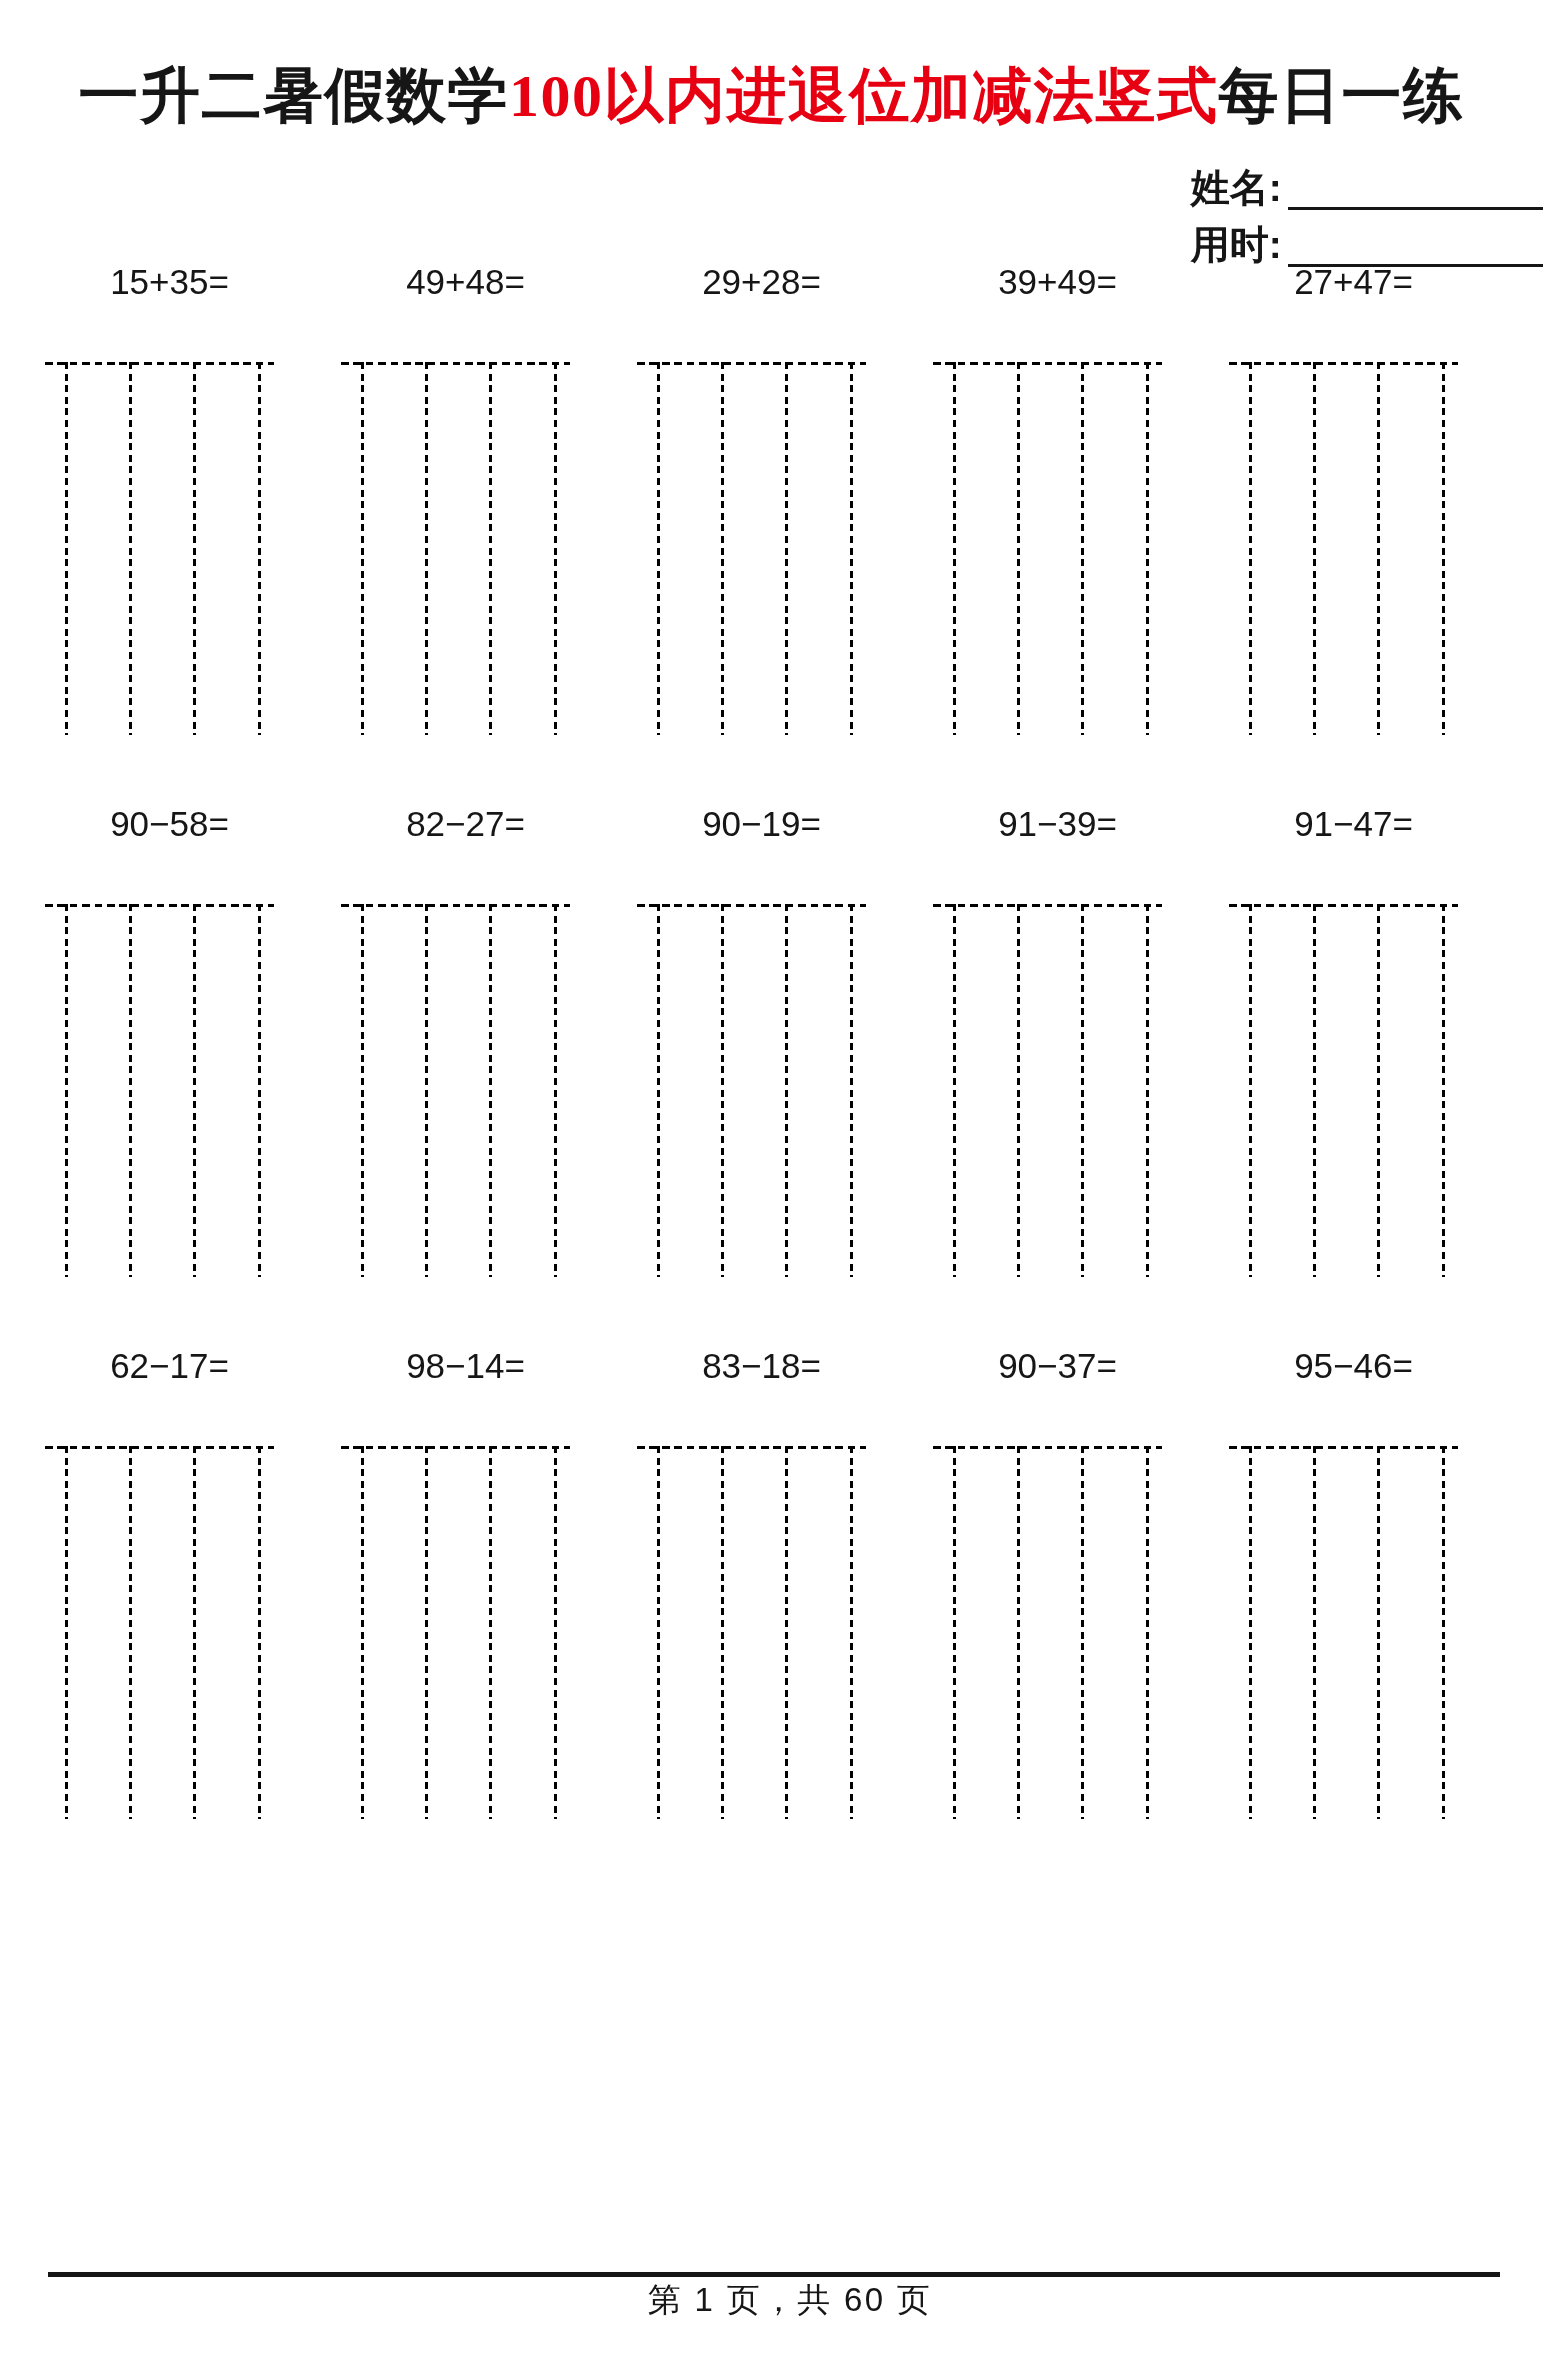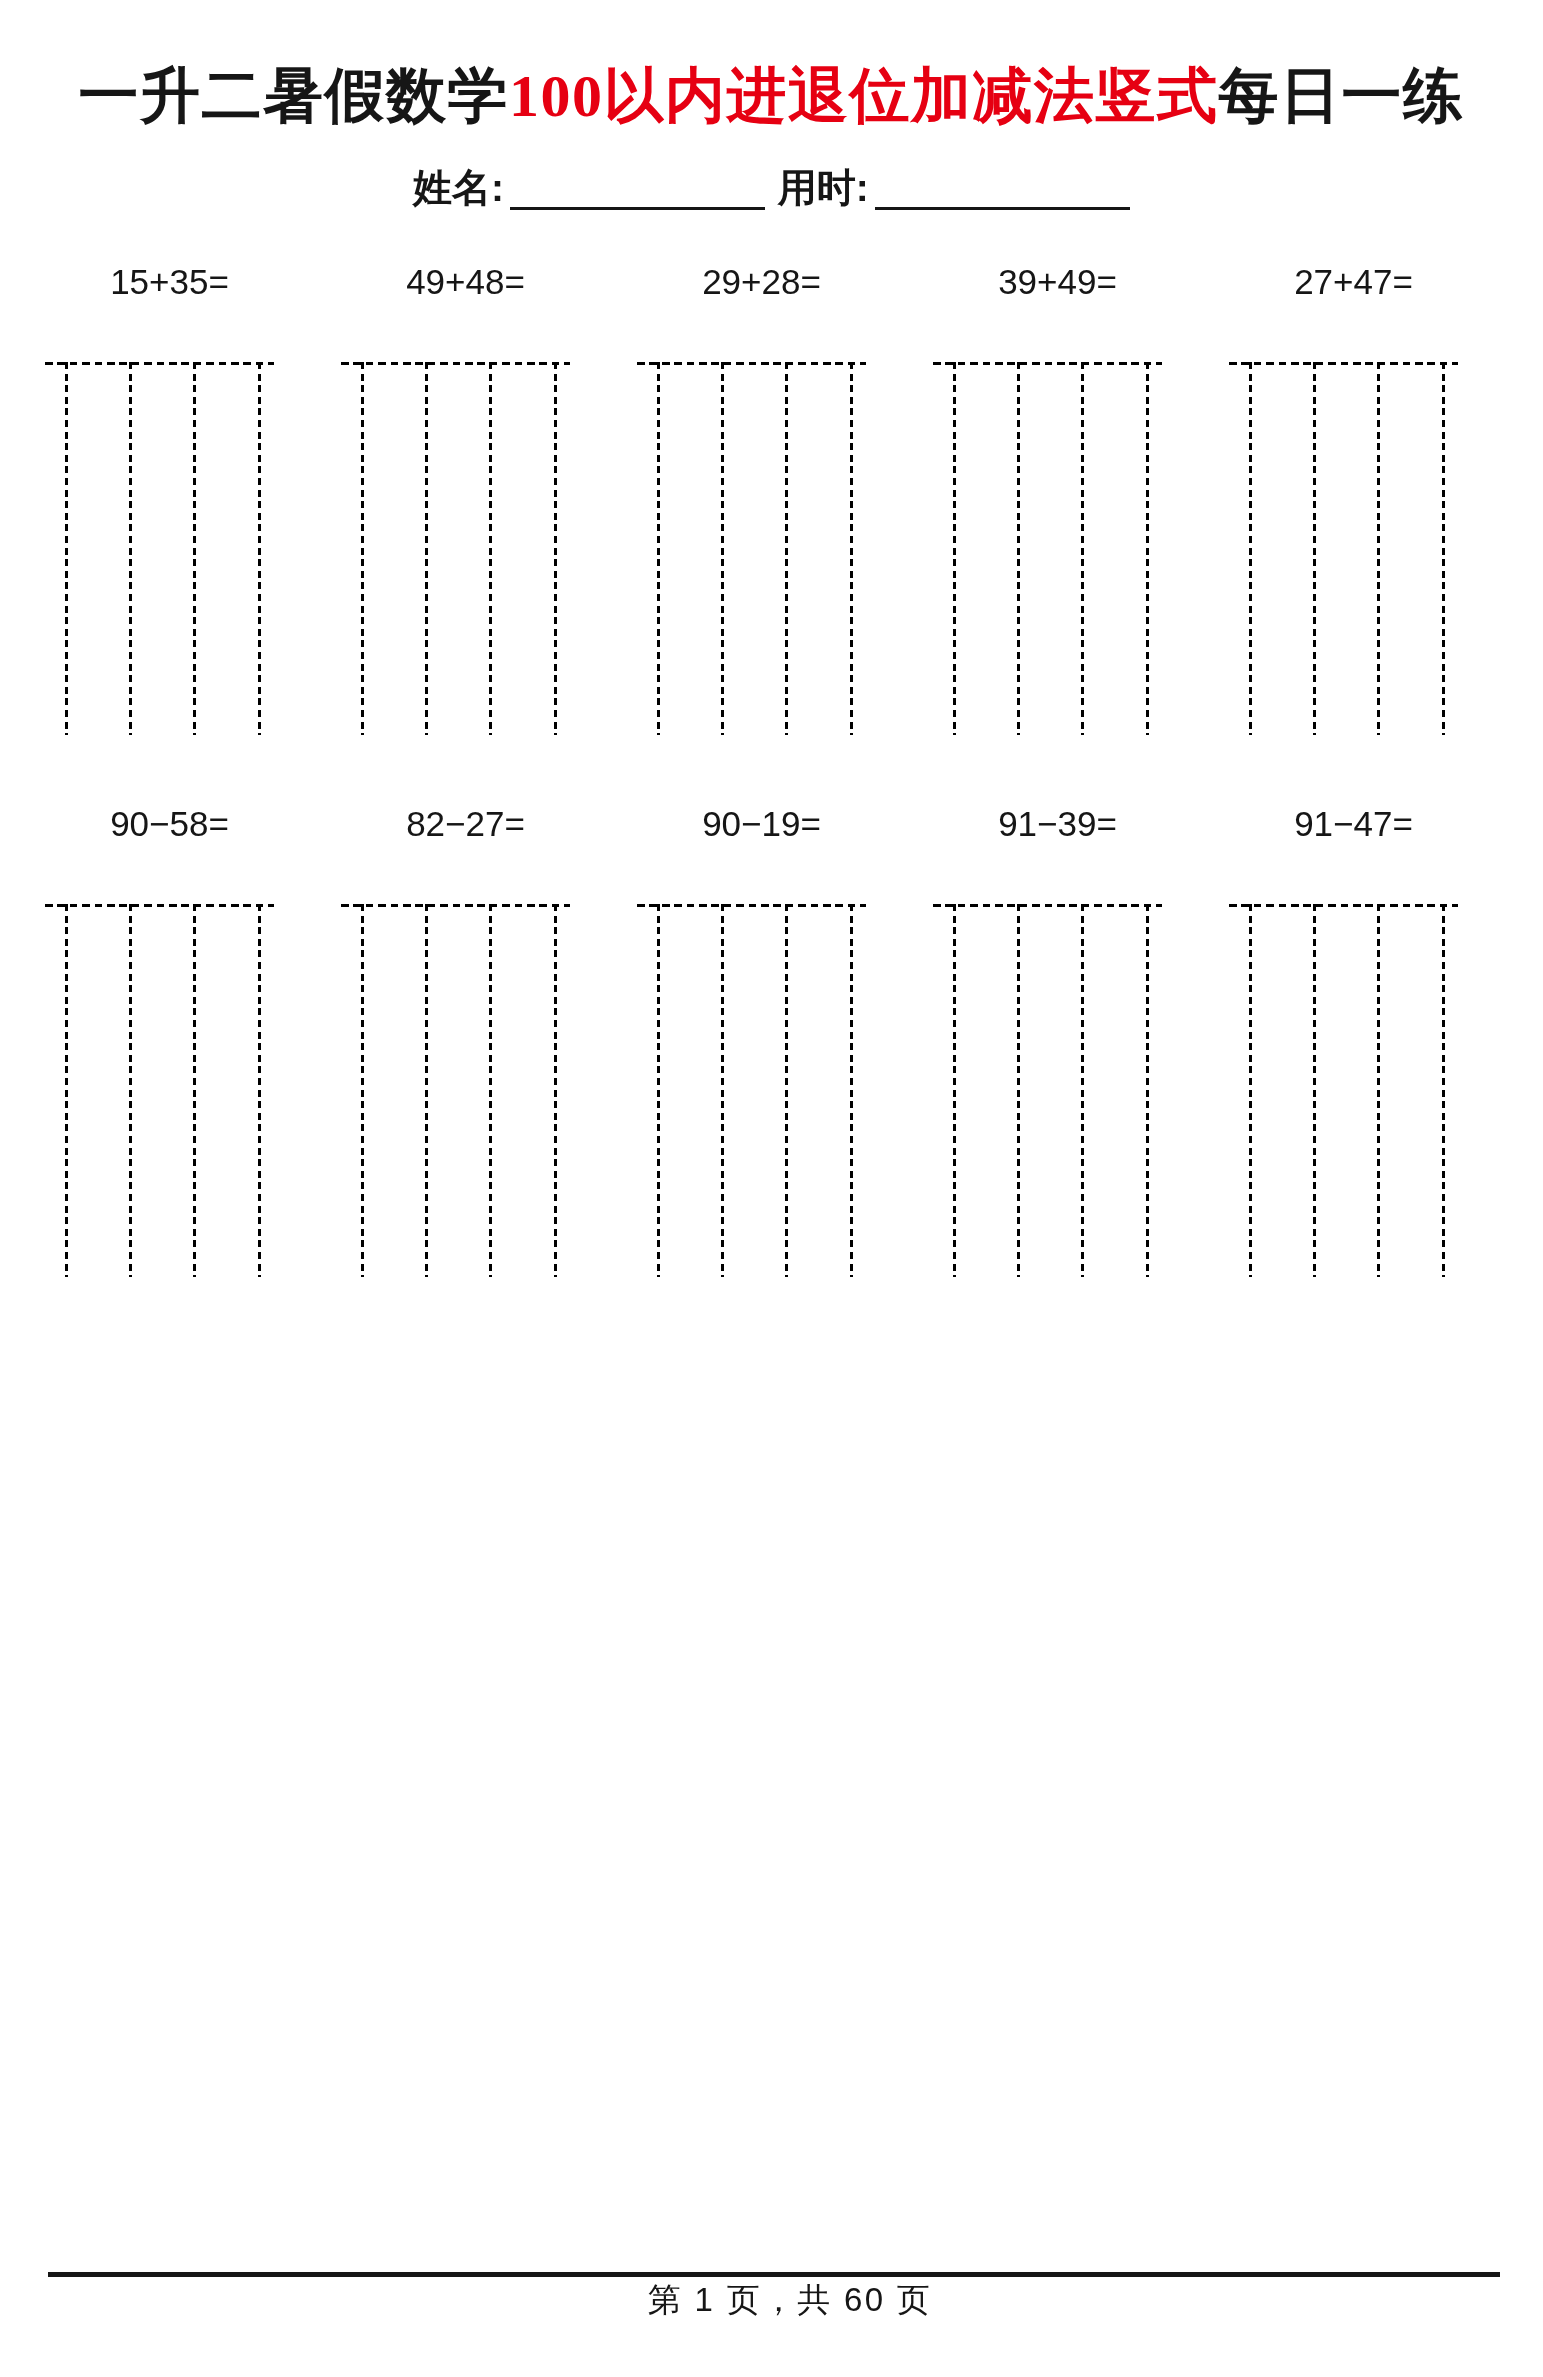--- a/index.html
+++ b/index.html
@@ -21,20 +21,21 @@
     letter-spacing:1.5px;
     white-space:nowrap;
   }
   .t-black{color:#161616;margin-top:16px;}
   .t-red{color:#e60012;text-align:right;}
   
   .meta{
     position:absolute;top:165px;left:0;right:0;
     display:flex;justify-content:center;align-items:flex-end;
     gap:12.4px;
+    flex-direction:column;
   }
   .mgroup{display:flex;align-items:flex-end;gap:6.2px;}
   .meta-label{
     font-size:39px;line-height:45px;font-weight:700;color:#161616;
     white-space:nowrap;
   }
   .blank{
     width:255px;height:42px;
     border-bottom:3.1px solid #161616;
   }
@@ -133,20 +134,36 @@
       </div>
       <div class="boxes">
         <div class="box"></div>
         <div class="box"></div>
         <div class="box"></div>
         <div class="box"></div>
         <div class="box"></div>
       </div>
     </div>
 
+    <div class="row">
+      <div class="labels">
+        <div class="plabel">62−17=</div>
+        <div class="plabel">98−14=</div>
+        <div class="plabel">83−18=</div>
+        <div class="plabel">90−37=</div>
+        <div class="plabel">95−46=</div>
+      </div>
+      <div class="boxes">
+        <div class="box"></div>
+        <div class="box"></div>
+        <div class="box"></div>
+        <div class="box"></div>
+        <div class="box"></div>
+      </div>
+    </div>
 
   </div>
 
   <div class="footer-rule"></div>
   <div class="footer">第 1 页，共 60 页</div>
 
 </div>
 
 
 </body></html>

